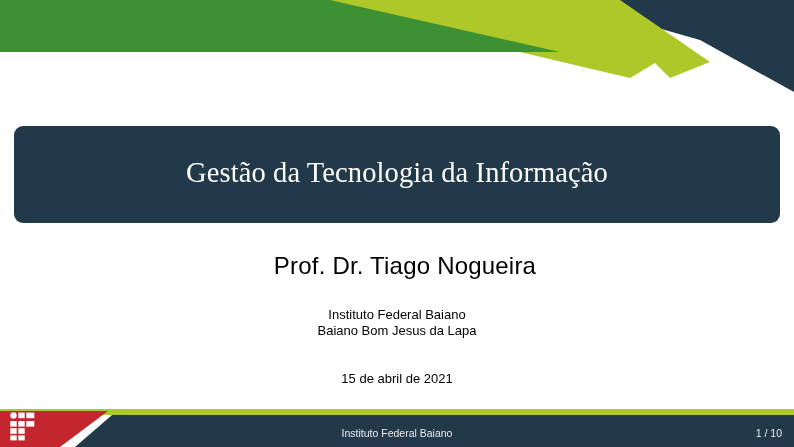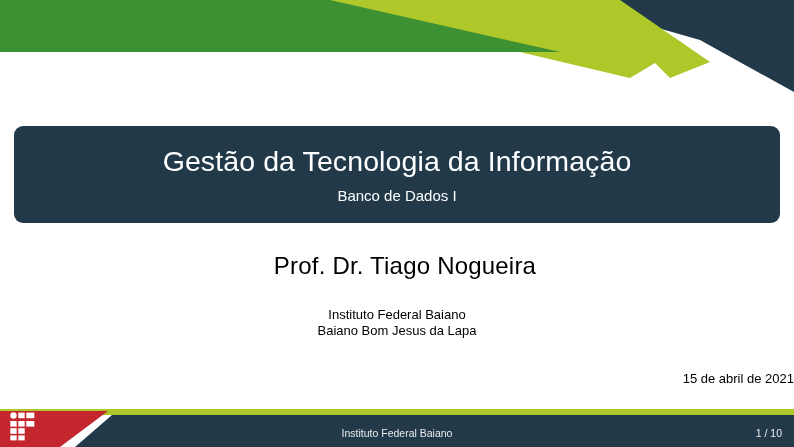--- a/index.html
+++ b/index.html
@@ -48,20 +48,21 @@
     justify-content: center;
   }
   .title-main {
     color: #ffffff;
     font-size: 28.5px;
     font-weight: normal;
     letter-spacing: 0.1px;
     line-height: 1.15;
     text-align: center;
     padding-bottom: 2px;
+    font-family: Liberation Serif, serif;
   }
   .title-sub {
     color: #ffffff;
     font-size: 15px;
     font-weight: normal;
     text-align: center;
     margin-top: 7px;
   }
 
   
@@ -87,21 +88,21 @@
     line-height: 16px;
   }
   .institute div {
     display: block;
   }
   .date {
     position: absolute;
     left: 0;
     top: 371px;
     width: 794px;
-    text-align: right;
+    text-align: center;
     color: #000000;
     font-size: 13px;
   }
 
   
   .footer {
     position: absolute;
     left: 0;
     bottom: 0;
     width: 794px;
@@ -149,21 +150,20 @@
       <polygon points="794,0 794,92 700,40 560,0" fill="#22394a"></polygon>
 
       <polygon points="300,0 620,0 710,62 670,78 655,63 630,78" fill="#aec82a"></polygon>
 
       <polygon points="0,0 330,0 560,52 0,52" fill="#3e9133"></polygon>
     </svg>
   </div>
 
   <div class="title-box">
     <div class="title-main">Gestão da Tecnologia da Informação</div>
-    <div class="title-sub">Banco de Dados I</div>
   </div>
 
   <div class="author">Prof. Dr. Tiago Nogueira</div>
 
   <div class="institute">
     <div>Instituto Federal Baiano</div>
     <div>Baiano Bom Jesus da Lapa</div>
   </div>
 
   <div class="date">15 de abril de 2021</div>

